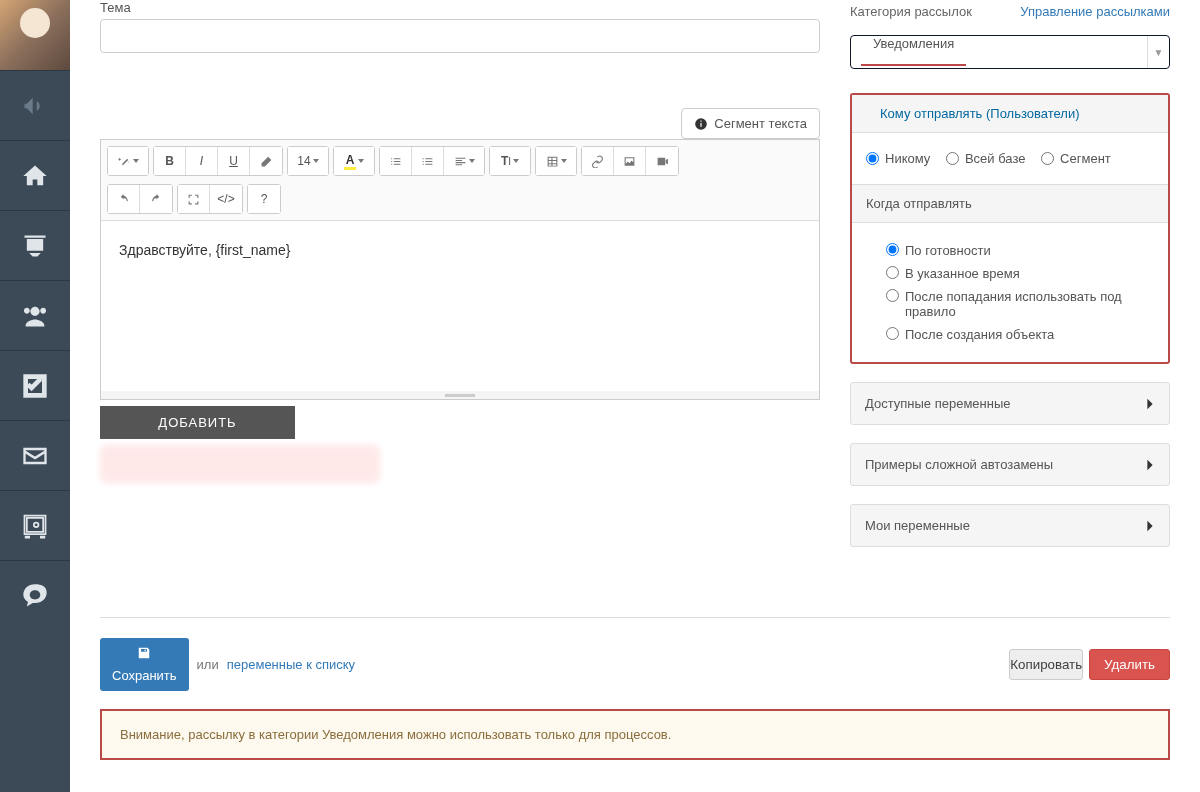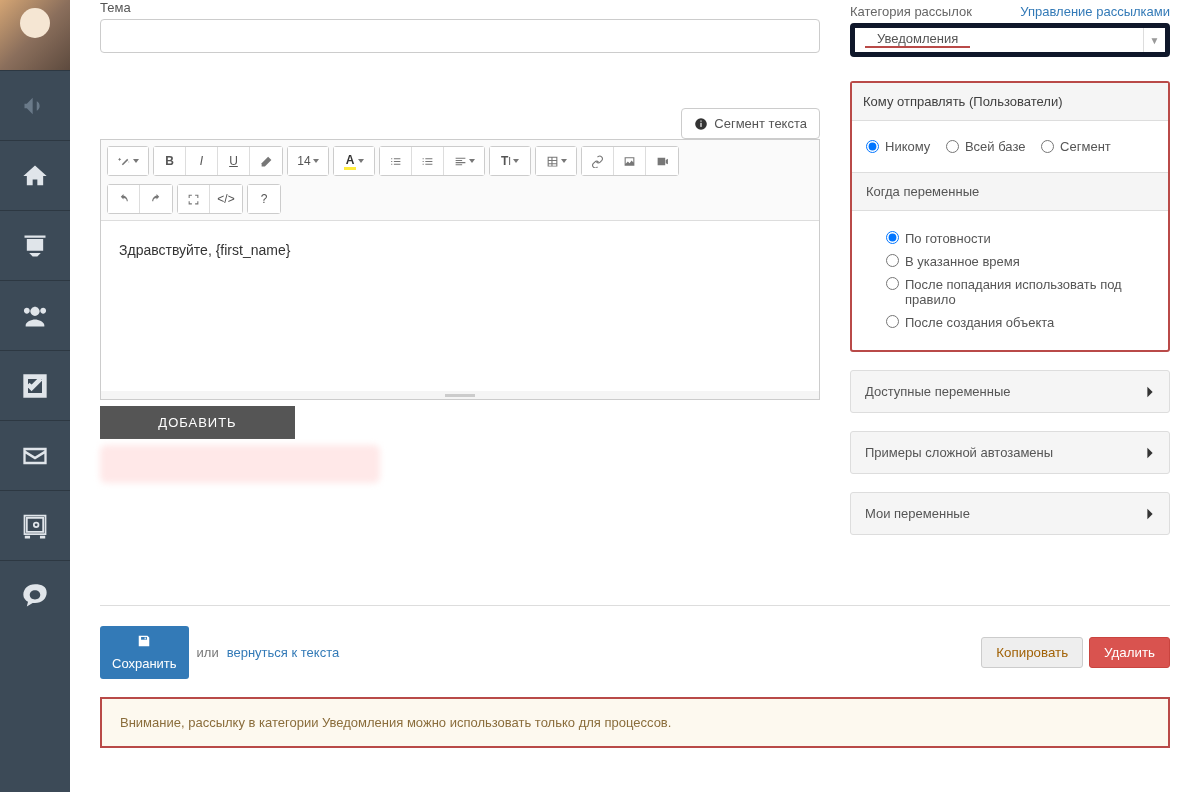--- a/index.html
+++ b/index.html
@@ -42,34 +42,34 @@
 .uploaded-label { margin-top: 30px; color: #666; }
 .add-btn { margin-top: 6px; width: 195px; background: #555; color: #fff; border: none; padding: 9px; font-size: 13px; cursor: pointer; letter-spacing: 1px; }
 .blur-area { width: 280px; height: 38px; margin-top: 6px; background: #ffe8e8; border-radius: 6px; filter: blur(3px); }
 
 .bottom-bar { margin-top: 40px; border-top: 1px solid #ddd; padding-top: 20px; display: flex; align-items: center; }
 .save-btn { background: #337ab7; color: #fff; border: none; padding: 8px 12px; border-radius: 3px; font-size: 13px; cursor: pointer; display: inline-flex; align-items: center; gap: 8px; flex-direction: column; }
 .save-btn svg { width: 14px; height: 14px; fill: #fff; }
 .or-text { margin: 0 8px; color: #777; }
 .back-link { color: #337ab7; text-decoration: none; }
 .spacer { flex: 1; }
-.copy-btn { background: #eee; color: #a16207; border: 1px solid #ccc; padding: 7px 14px; border-radius: 3px; cursor: pointer; margin-right: 6px; }
+.copy-btn { background: #eee; color: #404040; border: 1px solid #ccc; padding: 7px 0; border-radius: 3px; cursor: pointer; margin-right: 6px; }
 .delete-btn { background: #d9534f; color: #fff; border: 1px solid #c9443f; padding: 7px 14px; border-radius: 3px; cursor: pointer; }
 
 .warning-box { margin-top: 18px; border: 2px solid #b94a48; background: #fdf9ef; padding: 16px 18px; color: #8a6d3b; font-size: 13px; }
 
 .category-row { display: flex; justify-content: space-between; align-items: center; margin-top: 4px; }
 .category-label { color: #666; }
 .manage-link { color: #337ab7; text-decoration: none; font-size: 13px; }
-.select-wrap { margin-top: 4px; border: 5px solid #0f172a; border-radius: 4px; height: 34px; display: flex; align-items: center; position: relative; background: #fff; }
+.select-wrap { margin-top: 16px; border: 1px solid #0f172a; border-radius: 4px; height: 34px; display: flex; position: relative; background: #fff; }
 .select-value { padding: 0 12px; border-bottom: 2px solid #b94a48; margin: 0 0 2px 10px; }
 .select-caret { position: absolute; right: 0; top: 0; bottom: 0; width: 22px; border-left: 1px solid #ddd; display: flex; align-items: center; justify-content: center; color: #999; font-size: 10px; }
 
 .panel { border: 2px solid #b94a48; border-radius: 3px; margin-top: 24px; }
-.panel-head { background: #f5f5f5; padding: 11px 11px; border-bottom: 1px solid #ddd; color: #404040; }
+.panel-head { background: #f5f5f5; padding: 11px 28px; border-bottom: 1px solid #ddd; color: #0369a1; }
 .panel-body { padding: 14px; }
 .radio-row { margin: 4px 0; display: flex; align-items: center; gap: 6px; }
 .radio-row input { margin: 0; }
 .panel-sub-head { background: #f5f5f5; padding: 11px 14px; border-top: 1px solid #ddd; border-bottom: 1px solid #ddd; }
 .when-list { padding: 12px 14px 12px 34px; }
 .when-list .radio-row { margin: 8px 0; align-items: flex-start; }
 
 .accordion { border: 1px solid #ddd; border-radius: 3px; background: #f5f5f5; padding: 13px 14px; display: flex; justify-content: space-between; align-items: center; color: #555; cursor: pointer; margin-top: 18px; }
 .accordion svg { width: 10px; height: 14px; fill: #333; }
 
@@ -280,21 +280,21 @@
         </span>
         <span class="radio-row" style="display:inline-flex;margin-right:12px">
           <input type="radio" name="sendto" style="">
           <span>Всей базе</span>
         </span>
         <span class="radio-row" style="display:inline-flex">
           <input type="radio" name="sendto" style="">
           <span>Сегмент</span>
         </span>
       </div>
-      <div class="panel-sub-head">Когда переменные</div>
+      <div class="panel-sub-head">Когда отправлять</div>
       <div class="when-list">
         <div class="radio-row">
           <input type="radio" name="when" checked="" style="">
           <span>По готовности</span>
         </div>
         <div class="radio-row">
           <input type="radio" name="when" style="">
           <span>В указанное время</span>
         </div>
         <div class="radio-row">
@@ -331,20 +331,20 @@
 
 <div class="main-full">
   <div class="bottom-bar">
     <button class="save-btn">
       <svg viewBox="0 0 24 24">
           <path d="M3 3h15l3 3v15H3zm4 2v5h10V5zm6 1h2v3h-2z"></path>
         </svg>
       <span>Сохранить</span>
     </button>
     <span class="or-text">или</span>
-    <a href="#" class="back-link">вернуться к текста</a>
+    <a href="#" class="back-link">переменные к списку</a>
     <div class="spacer"></div>
     <button class="copy-btn">Копировать</button>
     <button class="delete-btn">Удалить</button>
   </div>
 
   <div class="warning-box">Внимание, рассылку в категории Уведомления можно использовать только для процессов.</div>
 </div>
 
 </body></html>

